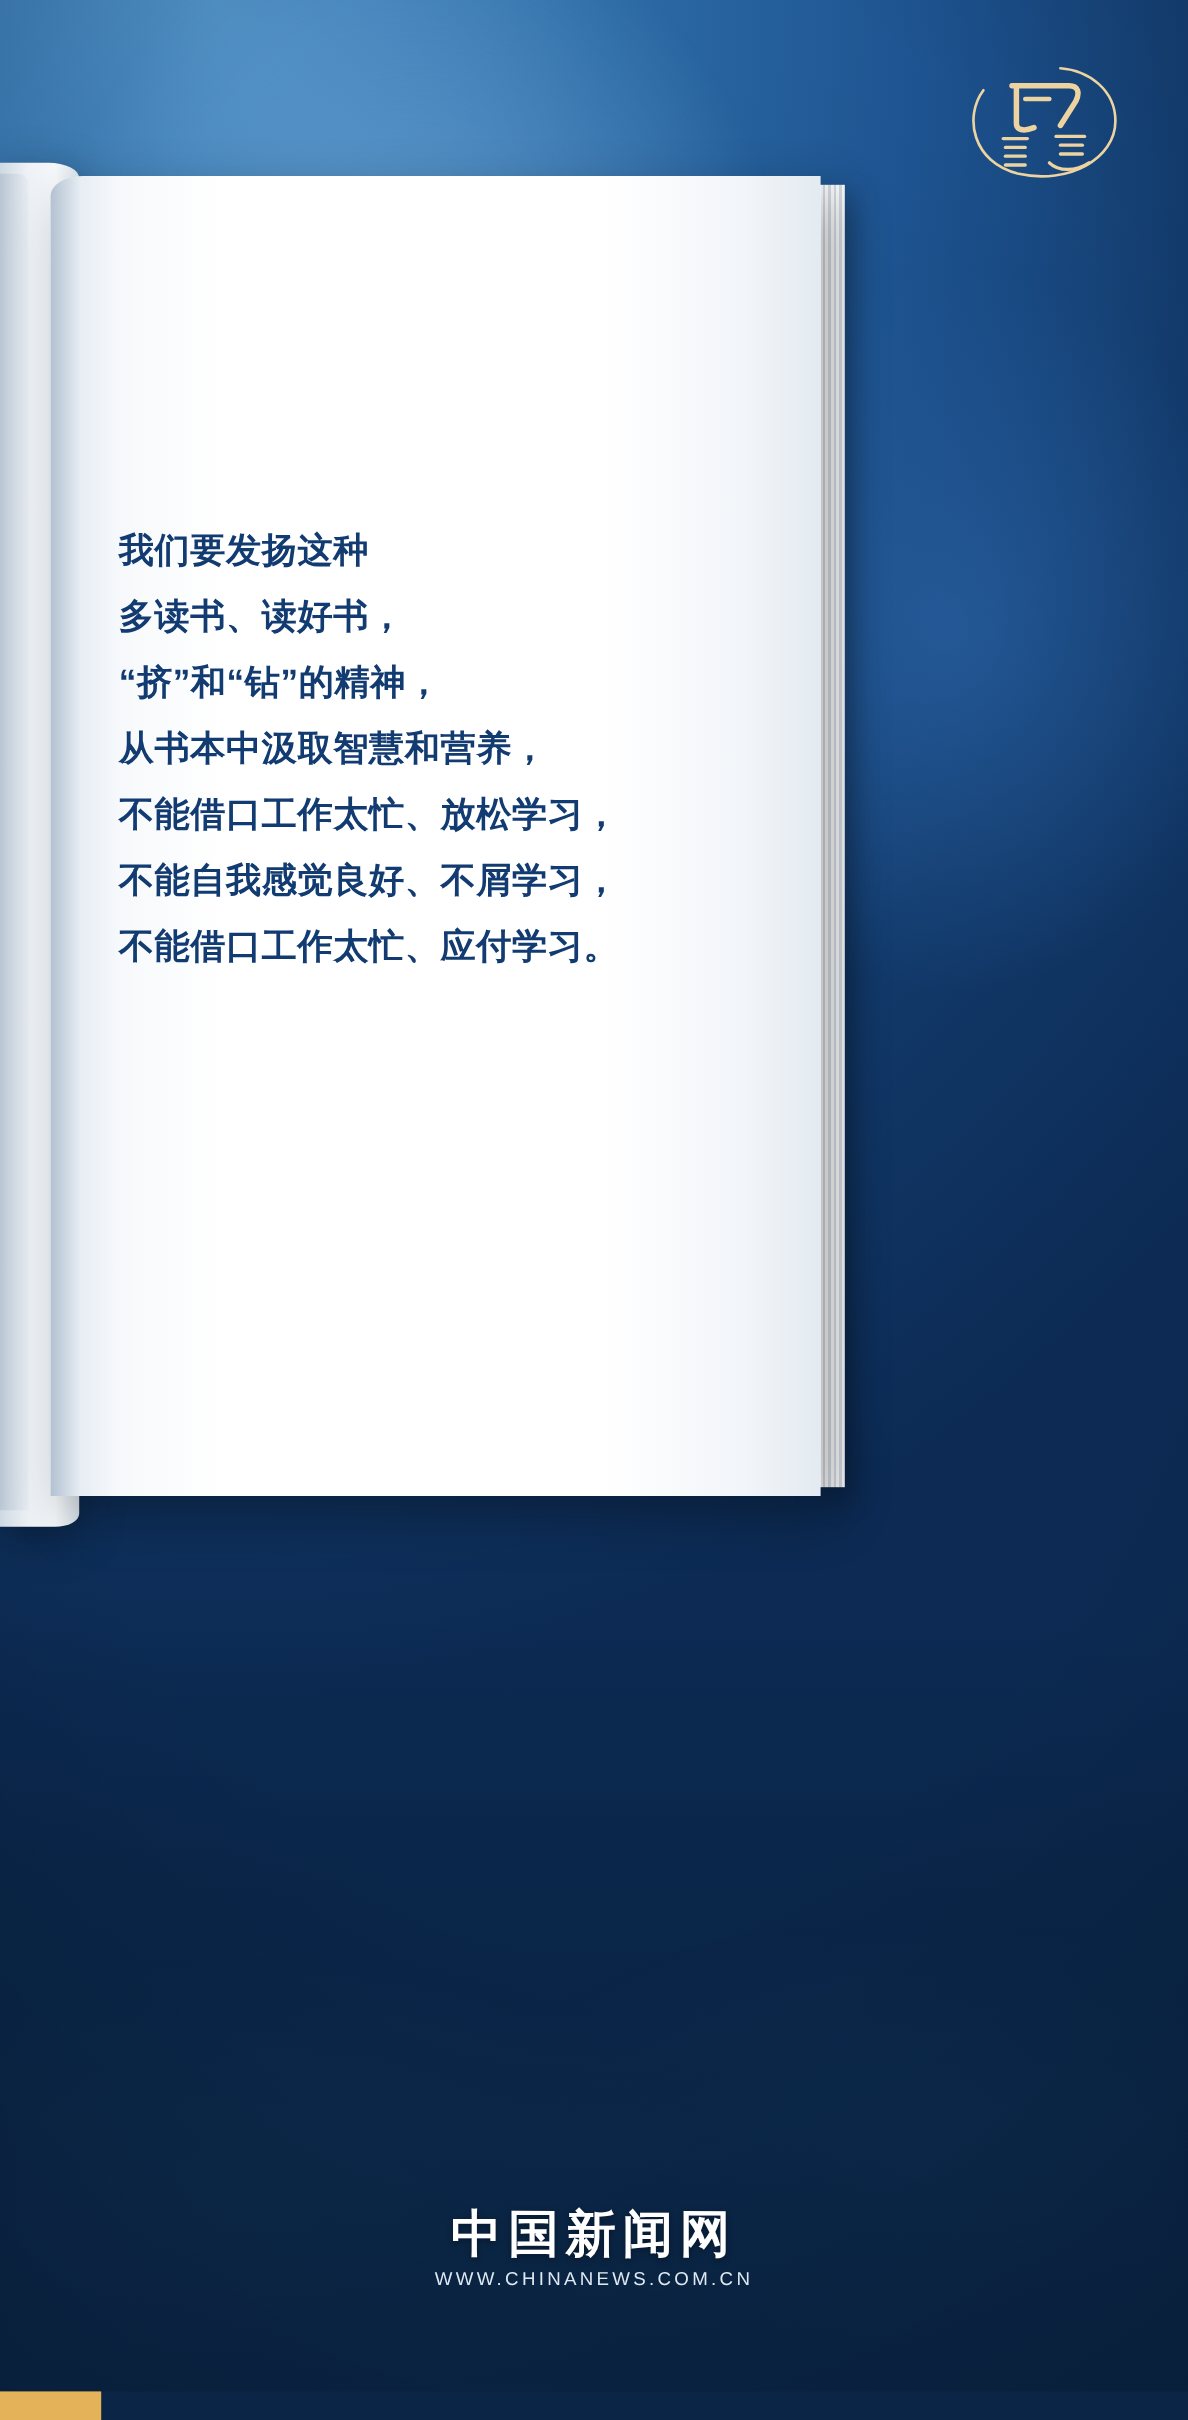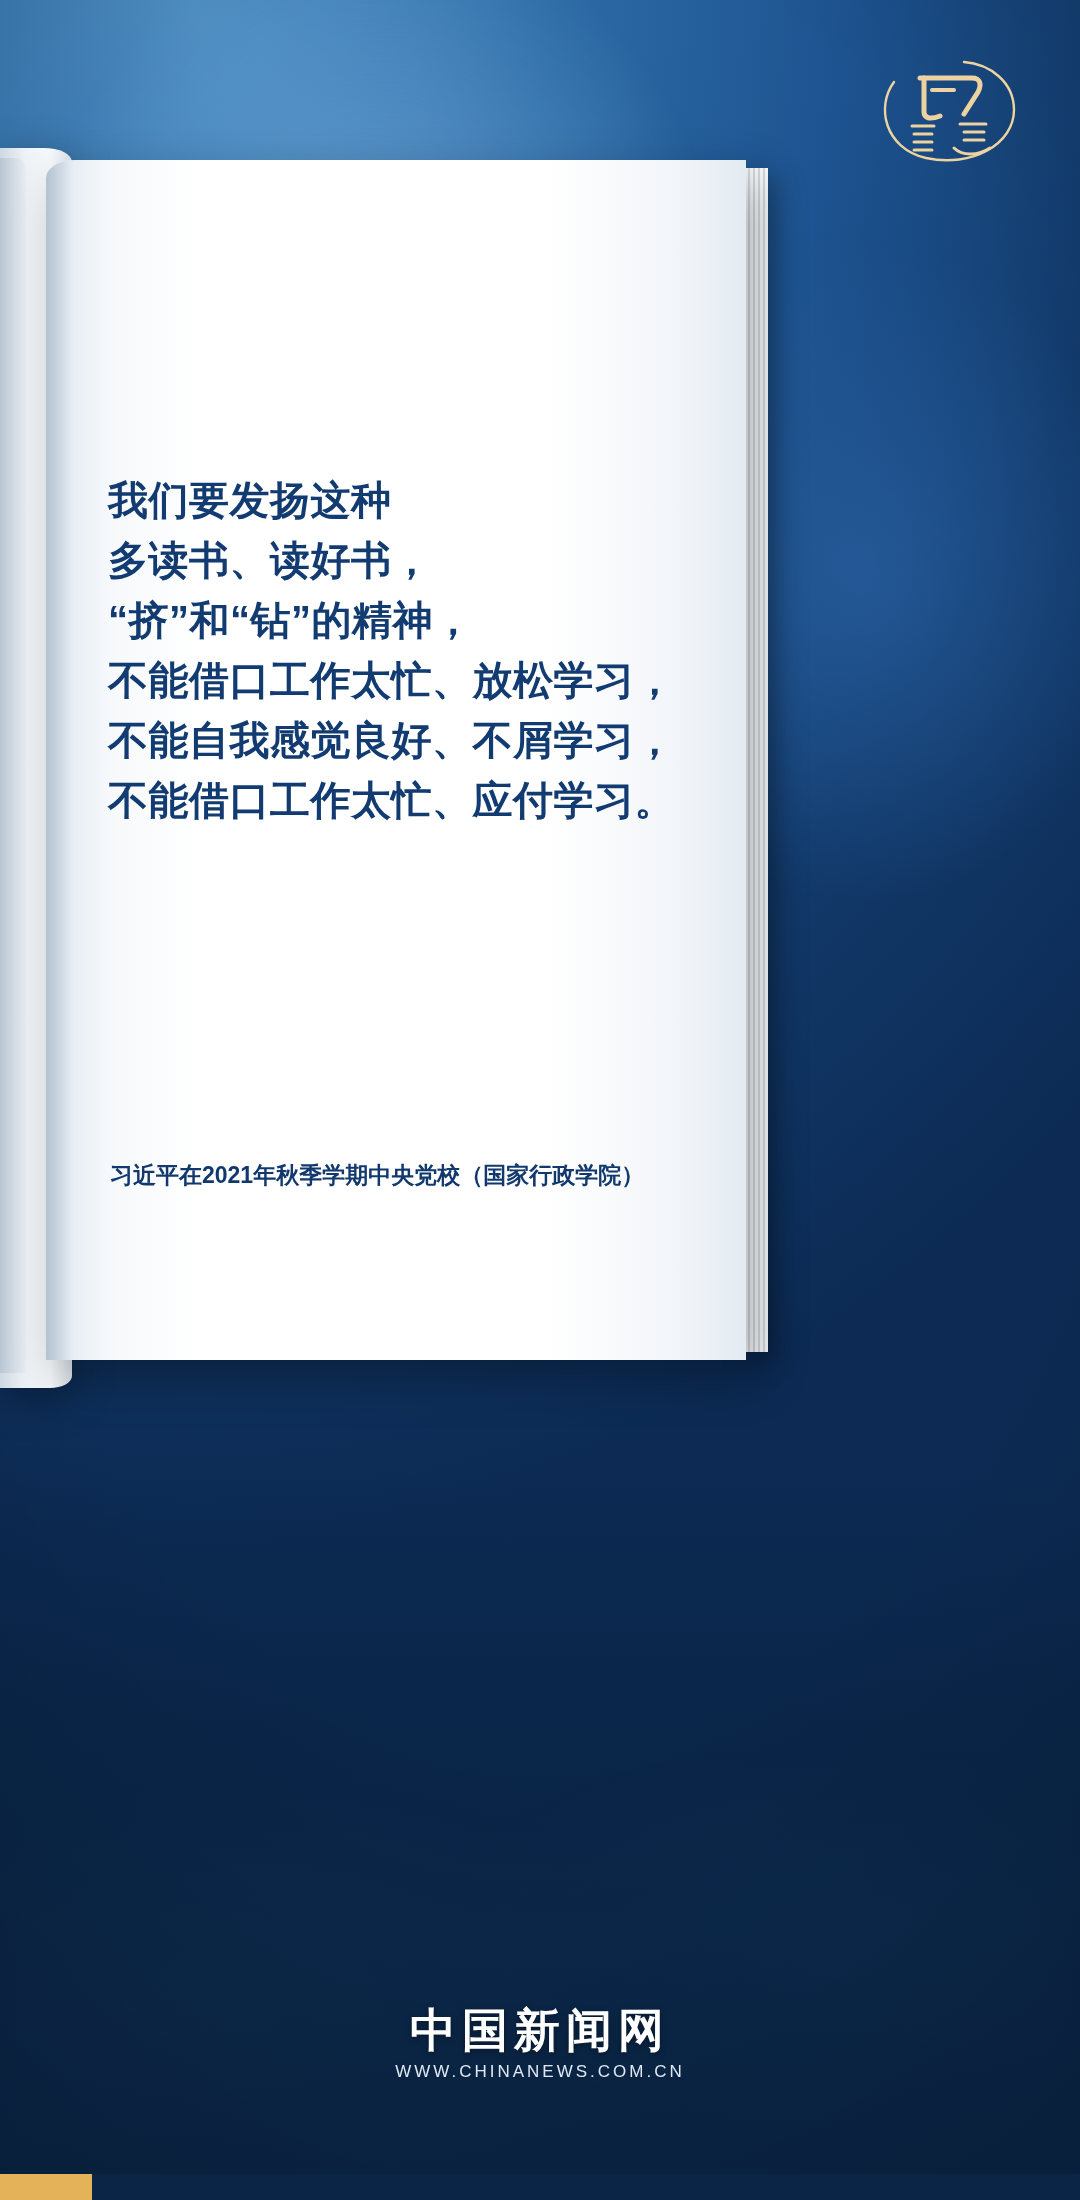--- a/index.html
+++ b/index.html
@@ -127,21 +127,21 @@
   }
 
   
   .quote {
     position: absolute;
     left: 108px;
     top: 470px;
     width: 590px;
     color: #123b72;
     font-weight: bold;
-    font-size: 40px;
+    font-size: 32px;
     line-height: 60px;
     letter-spacing: 0.5px;
   }
   .quote-line { white-space: nowrap; }
 
   
   .attribution {
     position: absolute;
     left: 110px;
     top: 1158px;
@@ -231,27 +231,27 @@
   <div class="page-left"></div>
   <div class="page-left-edge"></div>
   <div class="page-stack"></div>
   <div class="page-main"></div>
   <div class="page-curl"></div>
 
   <div class="quote">
     <div class="quote-line">我们要发扬这种</div>
     <div class="quote-line">多读书、读好书，</div>
     <div class="quote-line">“挤”和“钻”的精神，</div>
+    <div class="quote-line">从书本中汲取智慧和营养，</div>
     <div class="quote-line">不能借口工作太忙、放松学习，</div>
     <div class="quote-line">不能自我感觉良好、不屑学习，</div>
     <div class="quote-line">不能借口工作太忙、应付学习。</div>
   </div>
 
   <div class="attribution">
-    <div>习近平在2021年秋季学期中央党校（国家行政学院）</div>
   </div>
 
   <div class="footer">
     <div class="footer-cn">中国新闻网</div>
     <div class="footer-url">WWW.CHINANEWS.COM.CN</div>
   </div>
 
   <div class="bottom-strip">
     <div class="accent"></div>
   </div>

